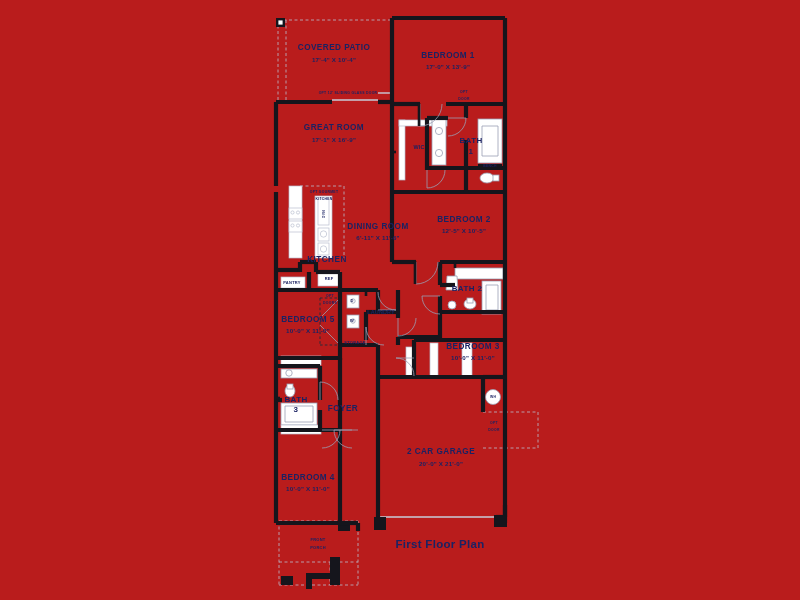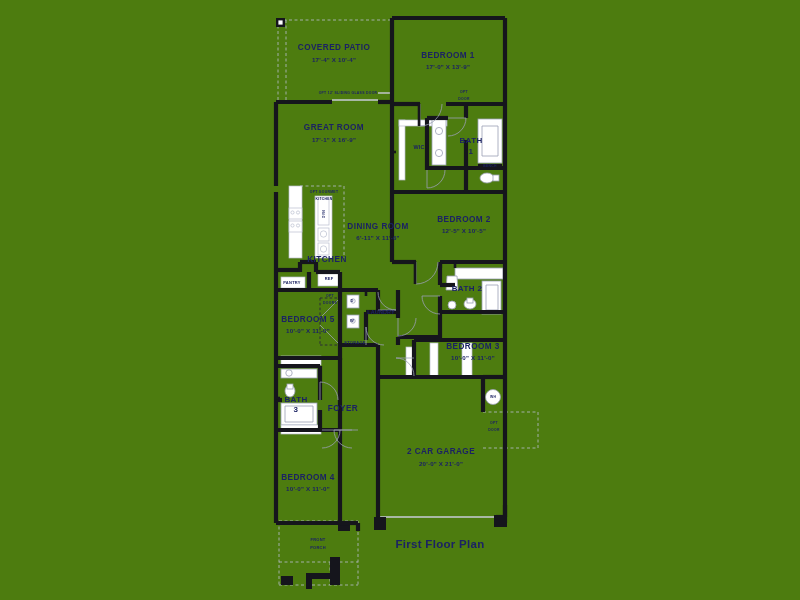--- a/index.html
+++ b/index.html
@@ -10,21 +10,21 @@
   body {
     width: 800px;
     height: 600px;
     overflow: hidden;
     font-family: "Liberation Sans", sans-serif;
   }
   #plan-wrap {
     position: relative;
     width: 800px;
     height: 600px;
-    background: #4d7c0f;
+    background: #b91c1c;
   }
   svg#floorplan {
     display: block;
     width: 800px;
     height: 600px;
   }
   .wall      { stroke: #15151c; stroke-width: 4.2; fill: none; stroke-linecap: butt; }
   .wall-thin { stroke: #15151c; stroke-width: 2.6; fill: none; stroke-linecap: butt; }
   .wall-fill { fill: #15151c; stroke: none; }
   .fix       { stroke: #9aa0b4; stroke-width: 0.8; fill: #ffffff; }

